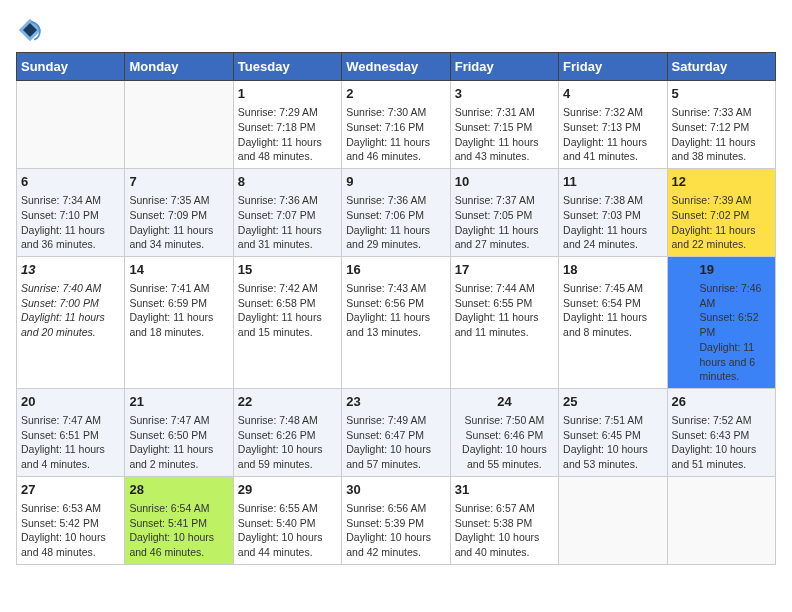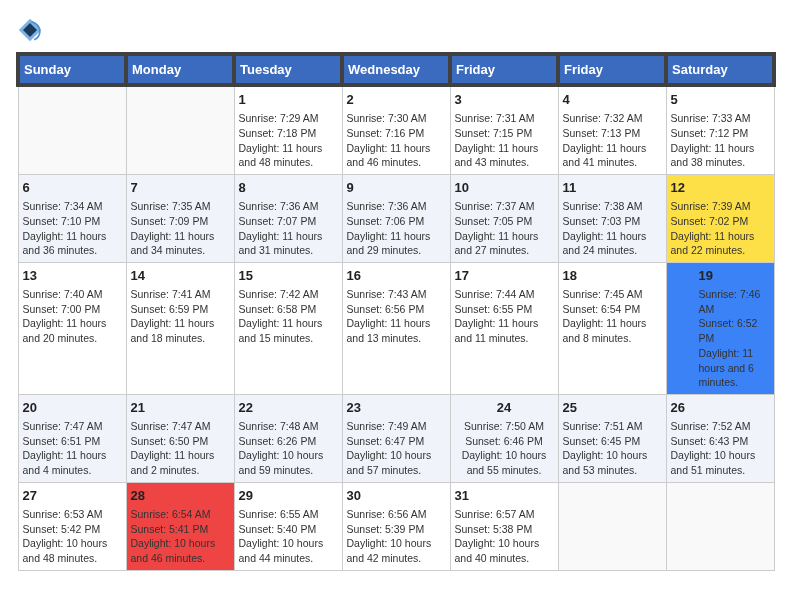--- a/index.html
+++ b/index.html
@@ -51,21 +51,21 @@
       border-collapse: collapse;
       font-size: 11px;
     }
     thead tr th {
       background-color: #3a6bbf;
       color: #fff;
       padding: 6px 4px;
       text-align: left;
       font-size: 13px;
       font-weight: bold;
-      border: 4px solid #404040;
+      border: 1px solid #404040;
     }
     tbody tr td {
       border: 1px solid #ccc;
       vertical-align: top;
       padding: 4px;
       height: 80px;
       width: 108px;
       color: #333;
       font-size: 10.5px;
       line-height: 1.4;
@@ -189,21 +189,21 @@
           <div>Daylight: 11 hours and 24 minutes.</div>
         </td>
         <td style="background-color: #fde047;">
           <span class="day-num">12</span>
           <div>Sunrise: 7:39 AM</div>
           <div>Sunset: 7:02 PM</div>
           <div>Daylight: 11 hours and 22 minutes.</div>
         </td>
       </tr>
       <tr>
-        <td style="background-color: rgb(255, 255, 255);">
+        <td style="background-color: rgb(255, 255, 255); font-style: italic;">
           <span class="day-num">13</span>
           <div>Sunrise: 7:40 AM</div>
           <div>Sunset: 7:00 PM</div>
           <div>Daylight: 11 hours and 20 minutes.</div>
         </td>
         <td style="background-color: rgb(255, 255, 255);">
           <span class="day-num">14</span>
           <div>Sunrise: 7:41 AM</div>
           <div>Sunset: 6:59 PM</div>
           <div>Daylight: 11 hours and 18 minutes.</div>
@@ -283,21 +283,21 @@
           <div>Daylight: 10 hours and 51 minutes.</div>
         </td>
       </tr>
       <tr>
         <td style="background-color: rgb(255, 255, 255);">
           <span class="day-num">27</span>
           <div>Sunrise: 6:53 AM</div>
           <div>Sunset: 5:42 PM</div>
           <div>Daylight: 10 hours and 48 minutes.</div>
         </td>
-        <td style="background-color: #ef4444;">
+        <td style="background-color: #bef264;">
           <span class="day-num">28</span>
           <div>Sunrise: 6:54 AM</div>
           <div>Sunset: 5:41 PM</div>
           <div>Daylight: 10 hours and 46 minutes.</div>
         </td>
         <td style="background-color: rgb(255, 255, 255);">
           <span class="day-num">29</span>
           <div>Sunrise: 6:55 AM</div>
           <div>Sunset: 5:40 PM</div>
           <div>Daylight: 10 hours and 44 minutes.</div>

